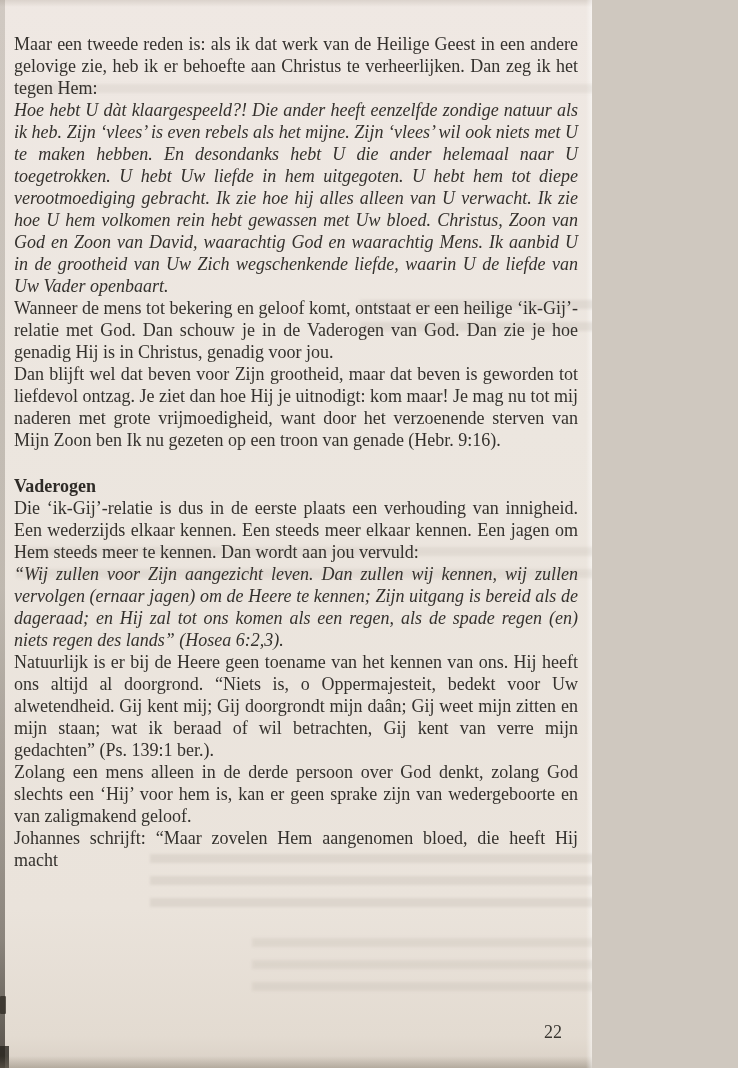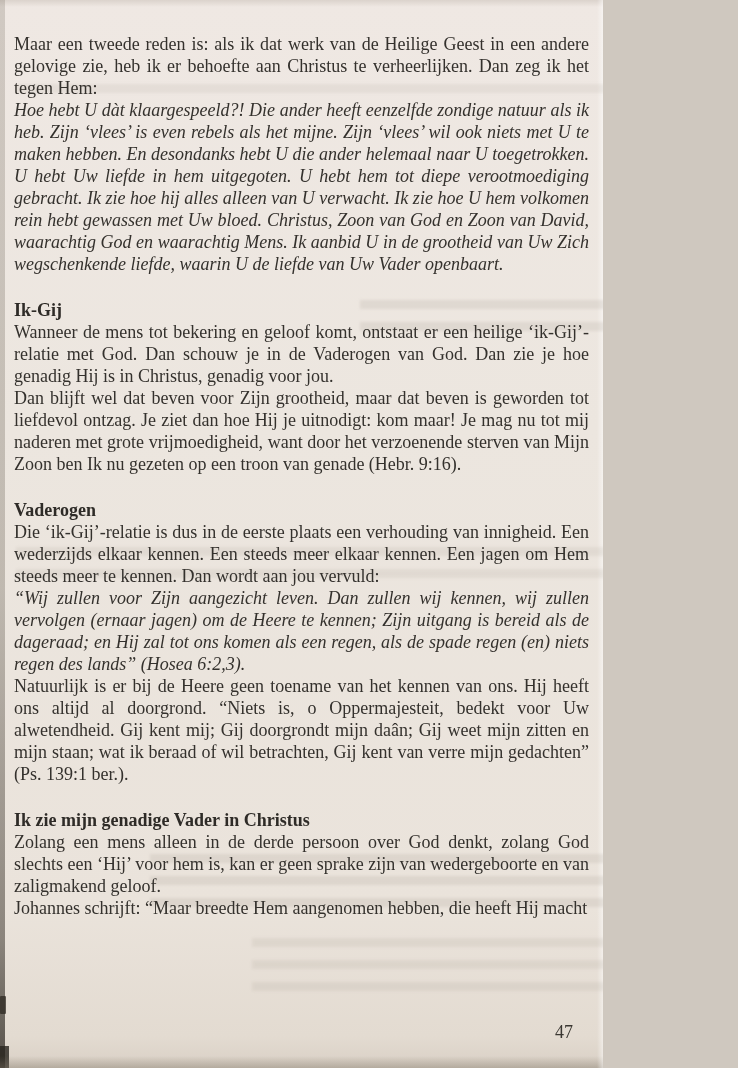--- a/index.html
+++ b/index.html
@@ -6,21 +6,20 @@
   body {
     width: 738px; height: 1068px;
     background: #cfc8bf;
     font-family: "Liberation Serif", serif;
   }
   .page {
     position: relative;
     width: 592px; height: 1068px;
     overflow: hidden;
     background: linear-gradient(to bottom, #efe8e3 0%, #ece6df 40%, #eae3db 85%, #e3dbd1 97%, #d9d0c5 100%);
-    padding-left: 11px;
   }
   
   .edge-top {
     position: absolute; top: 0; left: 0; right: 0; height: 7px;
     background: linear-gradient(to bottom, rgba(186,176,166,0.38), rgba(186,176,166,0));
   }
   .edge-left {
     position: absolute; top: 0; left: 0; width: 5px; height: 100%;
     background: linear-gradient(to bottom,
       rgba(130,122,110,0.28) 0%,
@@ -100,27 +99,25 @@
 
   <div class="ghost ghost-1"></div>
   <div class="ghost ghost-2"></div>
   <div class="ghost ghost-3"></div>
   <div class="ghost ghost-4"></div>
   <div class="ghost ghost-5"></div>
 
   <div class="content">
     <p class="roman">Maar een tweede reden is: als ik dat werk van de Heilige Geest in een andere gelovige zie, heb ik er behoefte aan Christus te verheerlijken. Dan zeg ik het tegen Hem:</p>
     <p class="italic">Hoe hebt U dàt klaargespeeld?! Die ander heeft eenzelfde zondige natuur als ik heb. Zijn ‘vlees’ is even rebels als het mijne. Zijn ‘vlees’ wil ook niets met U te maken hebben. En desondanks hebt U die ander helemaal naar U toegetrokken. U hebt Uw liefde in hem uitgegoten. U hebt hem tot diepe verootmoediging gebracht. Ik zie hoe hij alles alleen van U verwacht. Ik zie hoe U hem volkomen rein hebt gewassen met Uw bloed. Christus, Zoon van God en Zoon van David, waarachtig God en waarachtig Mens. Ik aanbid U in de grootheid van Uw Zich wegschenkende liefde, waarin U de liefde van Uw Vader openbaart.</p>
-    <h2>Ik-Gij</h2>
     <p class="roman">Wanneer de mens tot bekering en geloof komt, ontstaat er een heilige ‘ik-Gij’-relatie met God. Dan schouw je in de Vaderogen van God. Dan zie je hoe genadig Hij is in Christus, genadig voor jou.</p>
     <p class="roman">Dan blijft wel dat beven voor Zijn grootheid, maar dat beven is geworden tot liefdevol ontzag. Je ziet dan hoe Hij je uitnodigt: kom maar! Je mag nu tot mij naderen met grote vrijmoedigheid, want door het verzoenende sterven van Mijn Zoon ben Ik nu gezeten op een troon van genade (Hebr. 9:16).</p>
     <h2>Vaderogen</h2>
     <p class="roman">Die ‘ik-Gij’-relatie is dus in de eerste plaats een verhouding van innigheid. Een wederzijds elkaar kennen. Een steeds meer elkaar kennen. Een jagen om Hem steeds meer te kennen. Dan wordt aan jou vervuld:</p>
     <p class="italic">“Wij zullen voor Zijn aangezicht leven. Dan zullen wij kennen, wij zullen vervolgen (ernaar jagen) om de Heere te kennen; Zijn uitgang is bereid als de dageraad; en Hij zal tot ons komen als een regen, als de spade regen (en) niets regen des lands” (Hosea 6:2,3).</p>
     <p class="roman">Natuurlijk is er bij de Heere geen toename van het kennen van ons. Hij heeft ons altijd al doorgrond. “Niets is, o Oppermajesteit, bedekt voor Uw alwetendheid. Gij kent mij; Gij doorgrondt mijn daân; Gij weet mijn zitten en mijn staan; wat ik beraad of wil betrachten, Gij kent van verre mijn gedachten” (Ps. 139:1 ber.).</p>
-    <h2>Ik zie mijn genadige Vader in Christus</h2>
     <p class="roman">Zolang een mens alleen in de derde persoon over God denkt, zolang God slechts een ‘Hij’ voor hem is, kan er geen sprake zijn van wedergeboorte en van zaligmakend geloof.</p>
-    <p class="roman">Johannes schrijft: “Maar breedte Hem aangenomen hebben, die heeft Hij macht</p>
+    <p class="roman">Johannes schrijft: “Maar zovelen Hem aangenomen bloed, die heeft Hij macht</p>
   </div>
 
-  <div class="pagenum">47</div>
+  <div class="pagenum">22</div>
 
 </div>
 
 </body></html>

